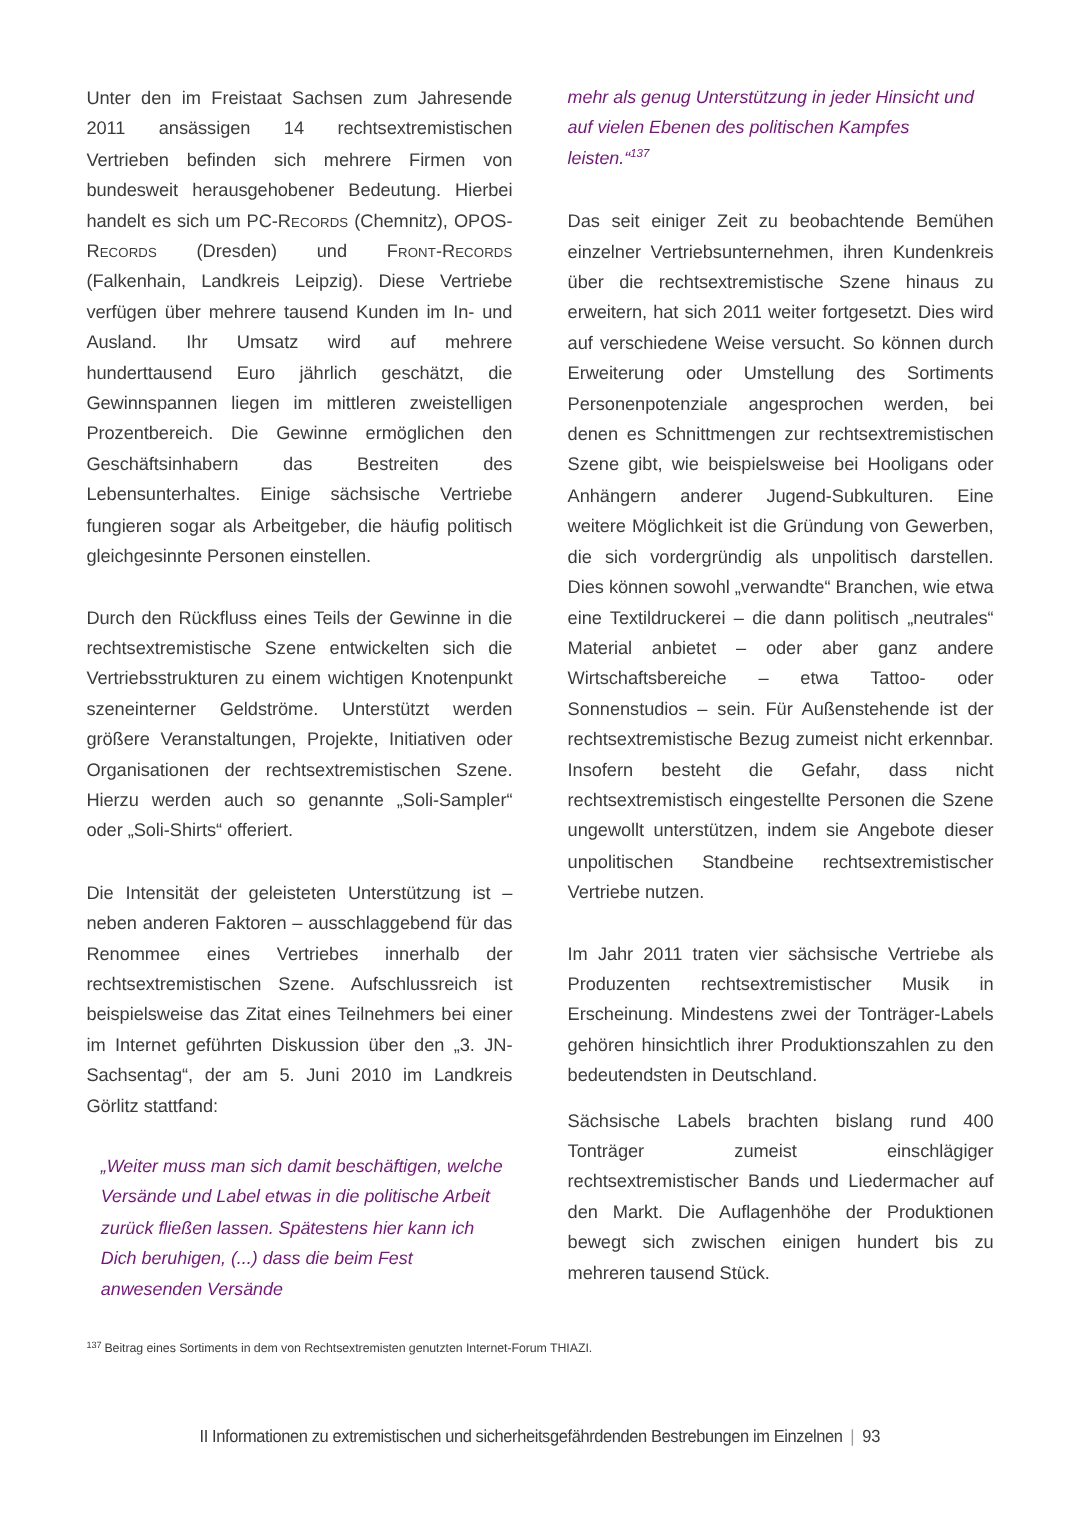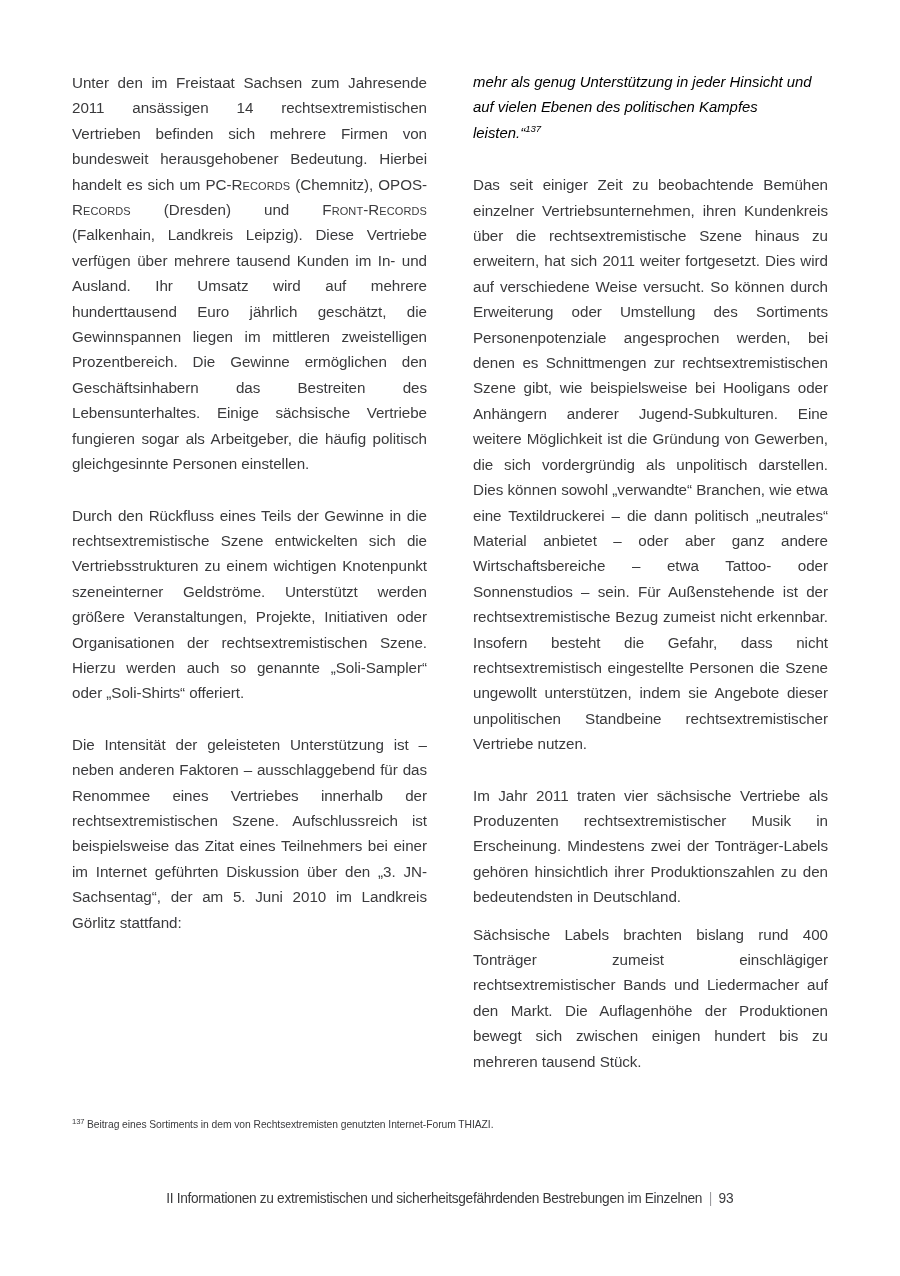--- a/index.html
+++ b/index.html
@@ -59,21 +59,21 @@
     letter-spacing: 0.1px;
   }
 
   blockquote.quote {
     margin: 0 0 26px 0;
     padding: 0 0 0 12px;
     font-style: italic;
     font-size: 14.9px;
     line-height: 25.4px;
     text-align: left;
-    color: #000000;
+    color: #701a75;
   }
   blockquote.quote.cont { padding-left: 0; }
 
   sup.fnref {
     font-size: 9.6px;
     vertical-align: super;
     line-height: 0;
     font-style: italic;
   }
 
@@ -125,20 +125,21 @@
   <div class="columns">
 
     <div class="col col-left">
 
       <p class="para"><span>Unter den im Freistaat Sachsen zum Jahresende 2011 ansässigen 14 rechtsextremistischen Vertrieben befinden sich mehrere Firmen von bundesweit herausgehobener Bedeutung. Hierbei handelt es sich um PC-</span><span class="sc">Records</span><span> (Chemnitz), OPOS-</span><span class="sc">Records</span><span> (Dresden) und </span><span class="sc">Front</span><span>-</span><span class="sc">Records</span><span> (Falkenhain, Landkreis Leipzig). Diese Vertriebe verfügen über mehrere tausend Kunden im In- und Ausland. Ihr Umsatz wird auf mehrere hunderttausend Euro jährlich geschätzt, die Gewinnspannen liegen im mittleren zweistelligen Prozentbereich. Die Gewinne ermöglichen den Geschäftsinhabern das Bestreiten des Lebensunterhaltes. Einige sächsische Vertriebe fungieren sogar als Arbeitgeber, die häufig politisch gleichgesinnte Personen einstellen.</span></p>
 
       <p class="para">Durch den Rückfluss eines Teils der Gewinne in die rechtsextremistische Szene entwickelten sich die Vertriebsstrukturen zu einem wichtigen Knotenpunkt szeneinterner Geldströme. Unterstützt werden größere Veranstaltungen, Projekte, Initiativen oder Organisationen der rechtsextremistischen Szene. Hierzu werden auch so genannte „Soli-Sampler“ oder „Soli-Shirts“ offeriert.</p>
 
       <p class="para">Die Intensität der geleisteten Unterstützung ist – neben anderen Faktoren – ausschlaggebend für das Renommee eines Vertriebes innerhalb der rechtsextremistischen Szene. Aufschlussreich ist beispielsweise das Zitat eines Teilnehmers bei einer im Internet geführten Diskussion über den „3. JN-Sachsentag“, der am 5. Juni 2010 im Landkreis Görlitz stattfand:</p>
 
+      <blockquote class="quote">„Weiter muss man sich damit beschäftigen, welche Versände und Label etwas in die politische Arbeit zurück fließen lassen. Spätestens hier kann ich Dich beruhigen, (...) dass die beim Fest anwesenden Versände</blockquote>
 
     </div>
 
     <div class="col col-right">
 
       <blockquote class="quote cont"><span>mehr als genug Unterstützung in jeder Hinsicht und auf vielen Ebenen des politischen Kampfes leisten.“</span><sup class="fnref">137</sup></blockquote>
 
       <p class="para">Das seit einiger Zeit zu beobachtende Bemühen einzelner Vertriebsunternehmen, ihren Kundenkreis über die rechtsextremistische Szene hinaus zu erweitern, hat sich 2011 weiter fortgesetzt. Dies wird auf verschiedene Weise versucht. So können durch Erweiterung oder Umstellung des Sortiments Personenpotenziale angesprochen werden, bei denen es Schnittmengen zur rechtsextremistischen Szene gibt, wie beispielsweise bei Hooligans oder Anhängern anderer Jugend-Subkulturen. Eine weitere Möglichkeit ist die Gründung von Gewerben, die sich vordergründig als unpolitisch darstellen. Dies können sowohl „verwandte“ Branchen, wie etwa eine Textildruckerei – die dann politisch „neutrales“ Material anbietet – oder aber ganz andere Wirtschaftsbereiche – etwa Tattoo- oder Sonnenstudios – sein. Für Außenstehende ist der rechtsextremistische Bezug zumeist nicht erkennbar. Insofern besteht die Gefahr, dass nicht rechtsextremistisch eingestellte Personen die Szene ungewollt unterstützen, indem sie Angebote dieser unpolitischen Standbeine rechtsextremistischer Vertriebe nutzen.</p>
 
       <p class="para tight">Im Jahr 2011 traten vier sächsische Vertriebe als Produzenten rechtsextremistischer Musik in Erscheinung. Mindestens zwei der Tonträger-Labels gehören hinsichtlich ihrer Produktionszahlen zu den bedeutendsten in Deutschland.</p>

